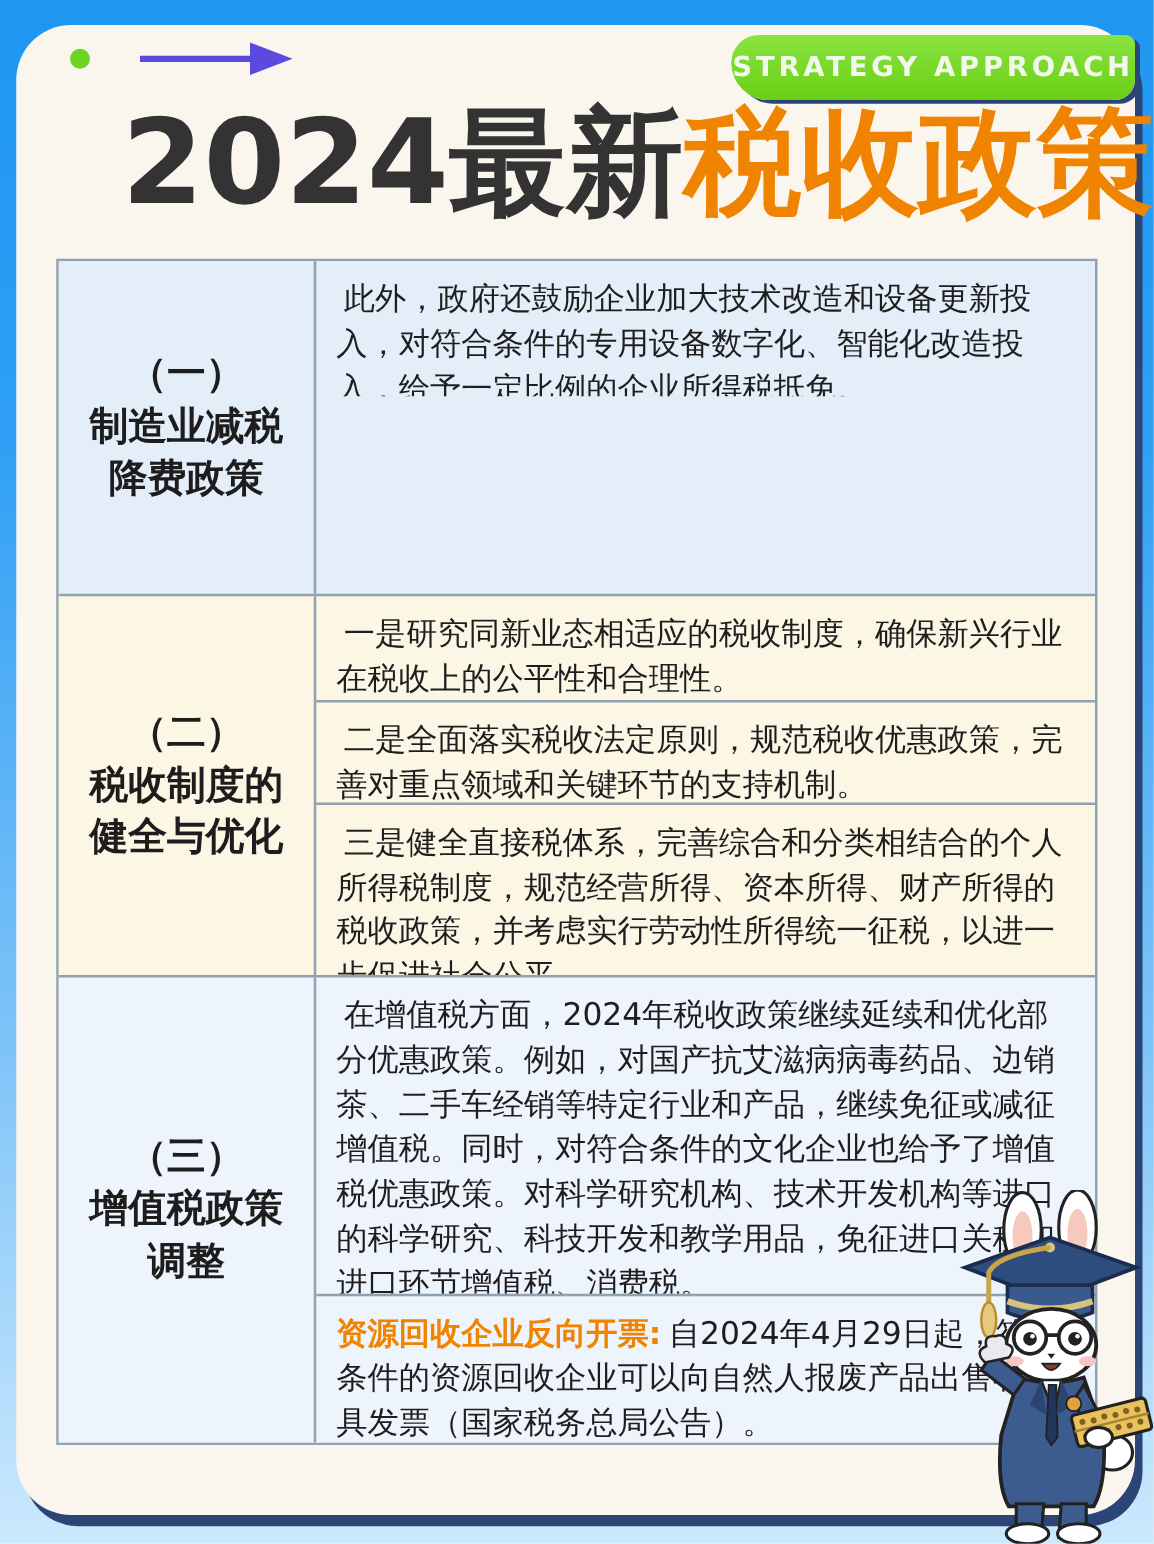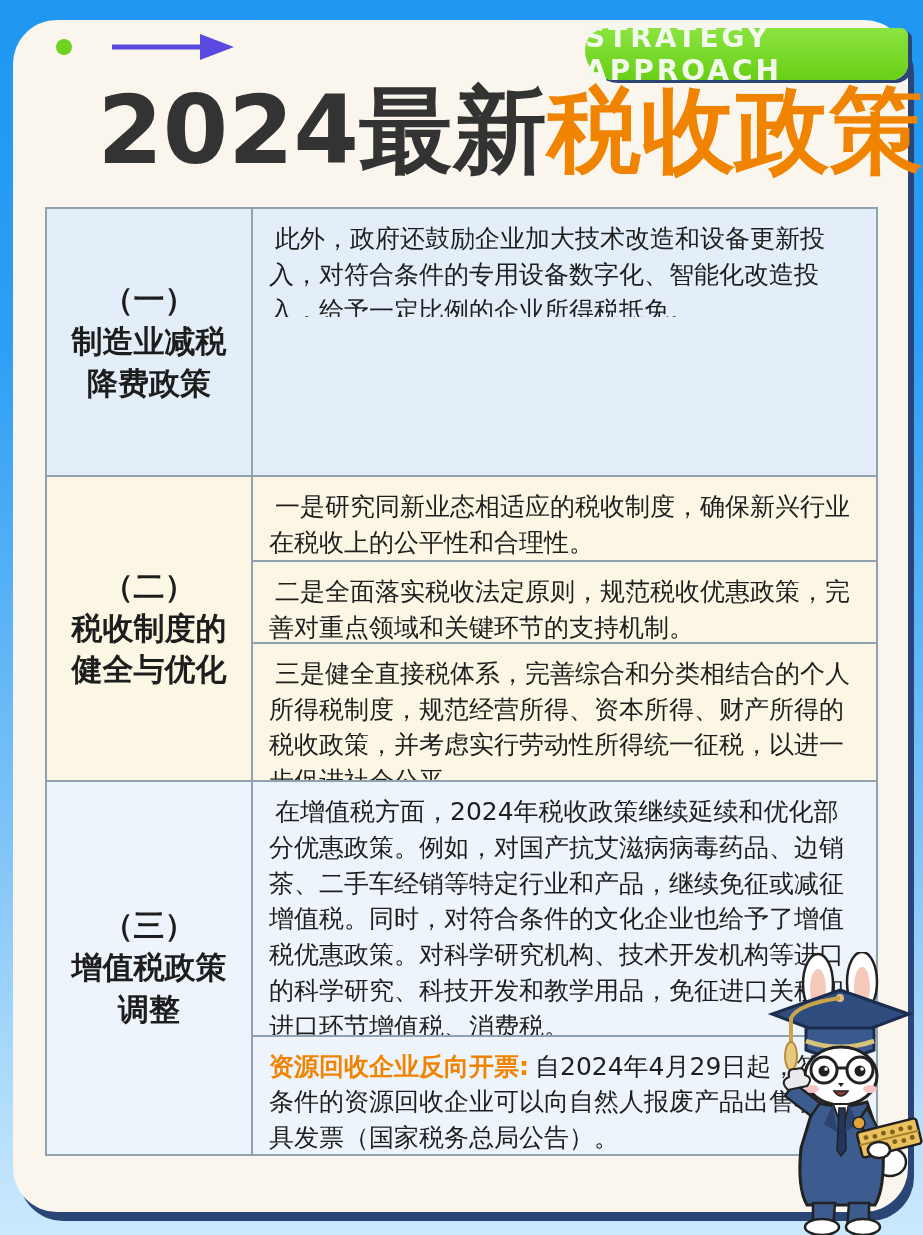--- a/index.html
+++ b/index.html
@@ -10,21 +10,21 @@
   }
   .card {
     position:absolute; left:13px; top:20px; width:895px; height:1192px;
     background:#FAF6EE; border-radius:44px; box-shadow:6px 9px 0 #2B4577;
   }
   .badge {
     position:absolute; left:585px; top:28px; width:323px; height:52px; z-index:4;
     background:linear-gradient(180deg,#8BE341,#69CF15);
     border-radius:30px 10px 22px 40px; box-shadow:4px 3px 0 #2B4577;
     display:flex; align-items:center; justify-content:center;
-    color:#F2F8EC; font-weight:800; font-size:28px; letter-spacing:3px;
+    color:#F2F8EC; font-weight:800; font-size:22px; letter-spacing:3px;
   }
   .tagline-row {
     position:absolute; left:56px; top:32px; height:30px; z-index:3;
     display:flex; align-items:center;
   }
   .dot { width:16px; height:16px; border-radius:50%; background:#6FD321; margin-right:16px; }
   .tagline { font-size:25px; font-weight:800; color:#5A4ADF; letter-spacing:1.5px; }
   .arrow { margin-left:22px; display:flex; align-items:center; }
   .title {
     position:absolute; top:84px; left:0; width:100%; z-index:2;

